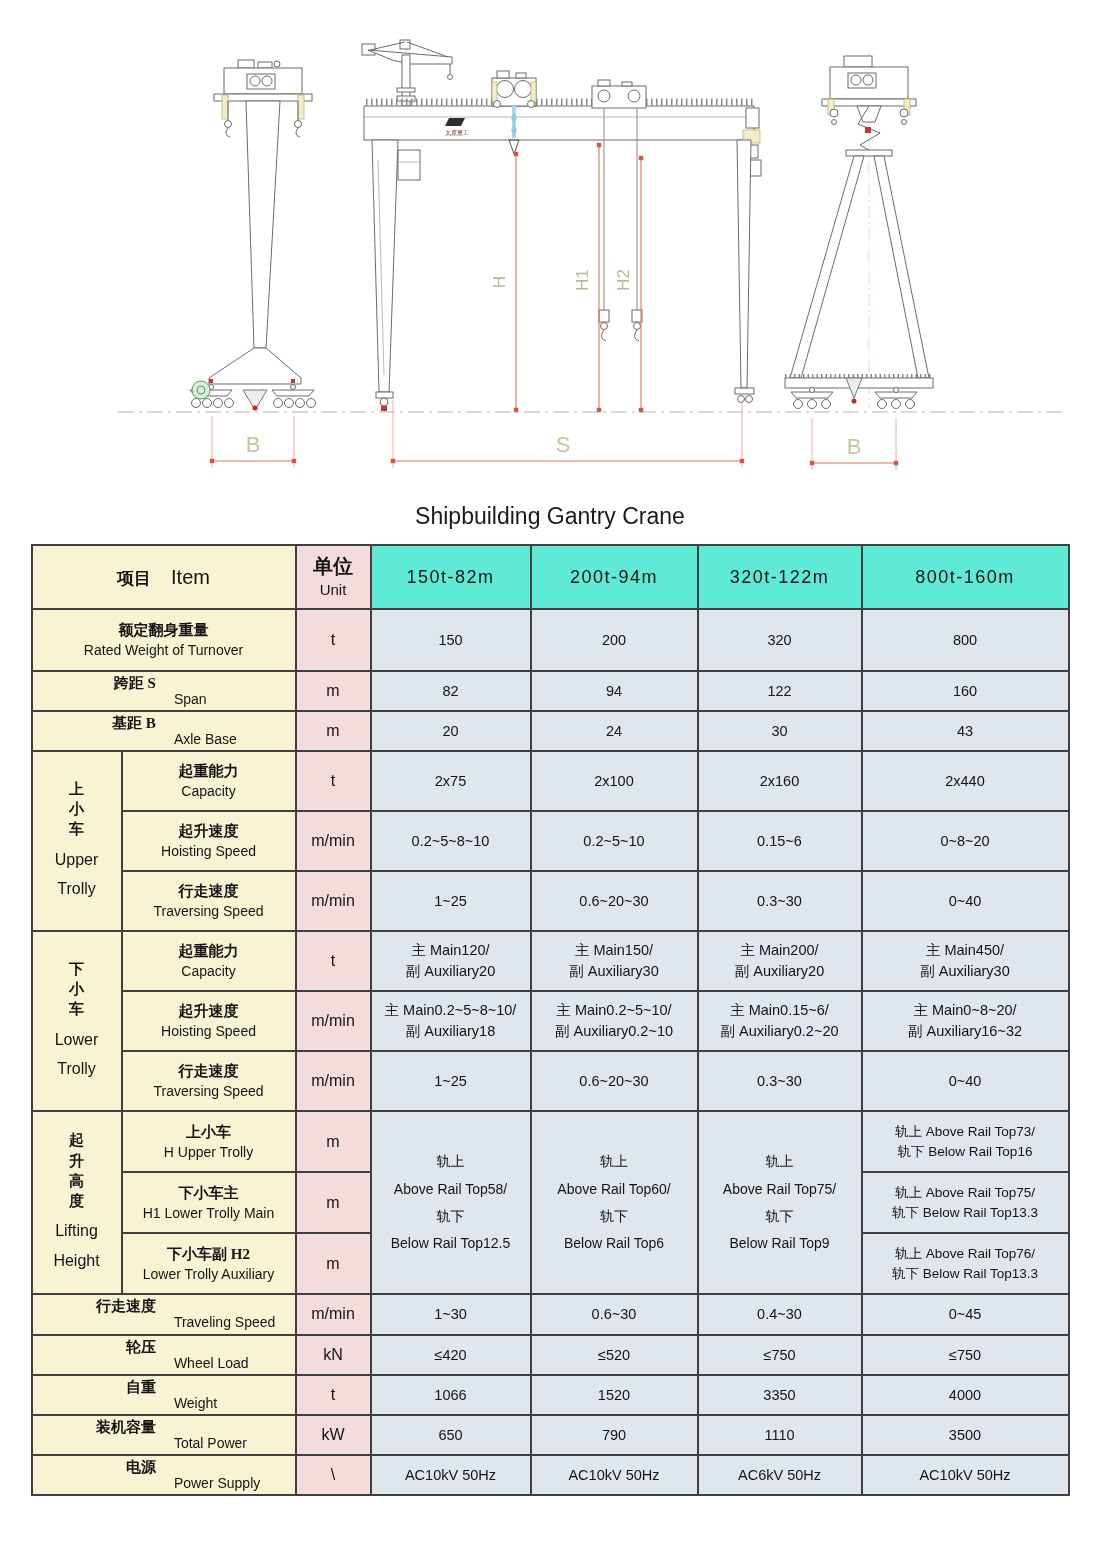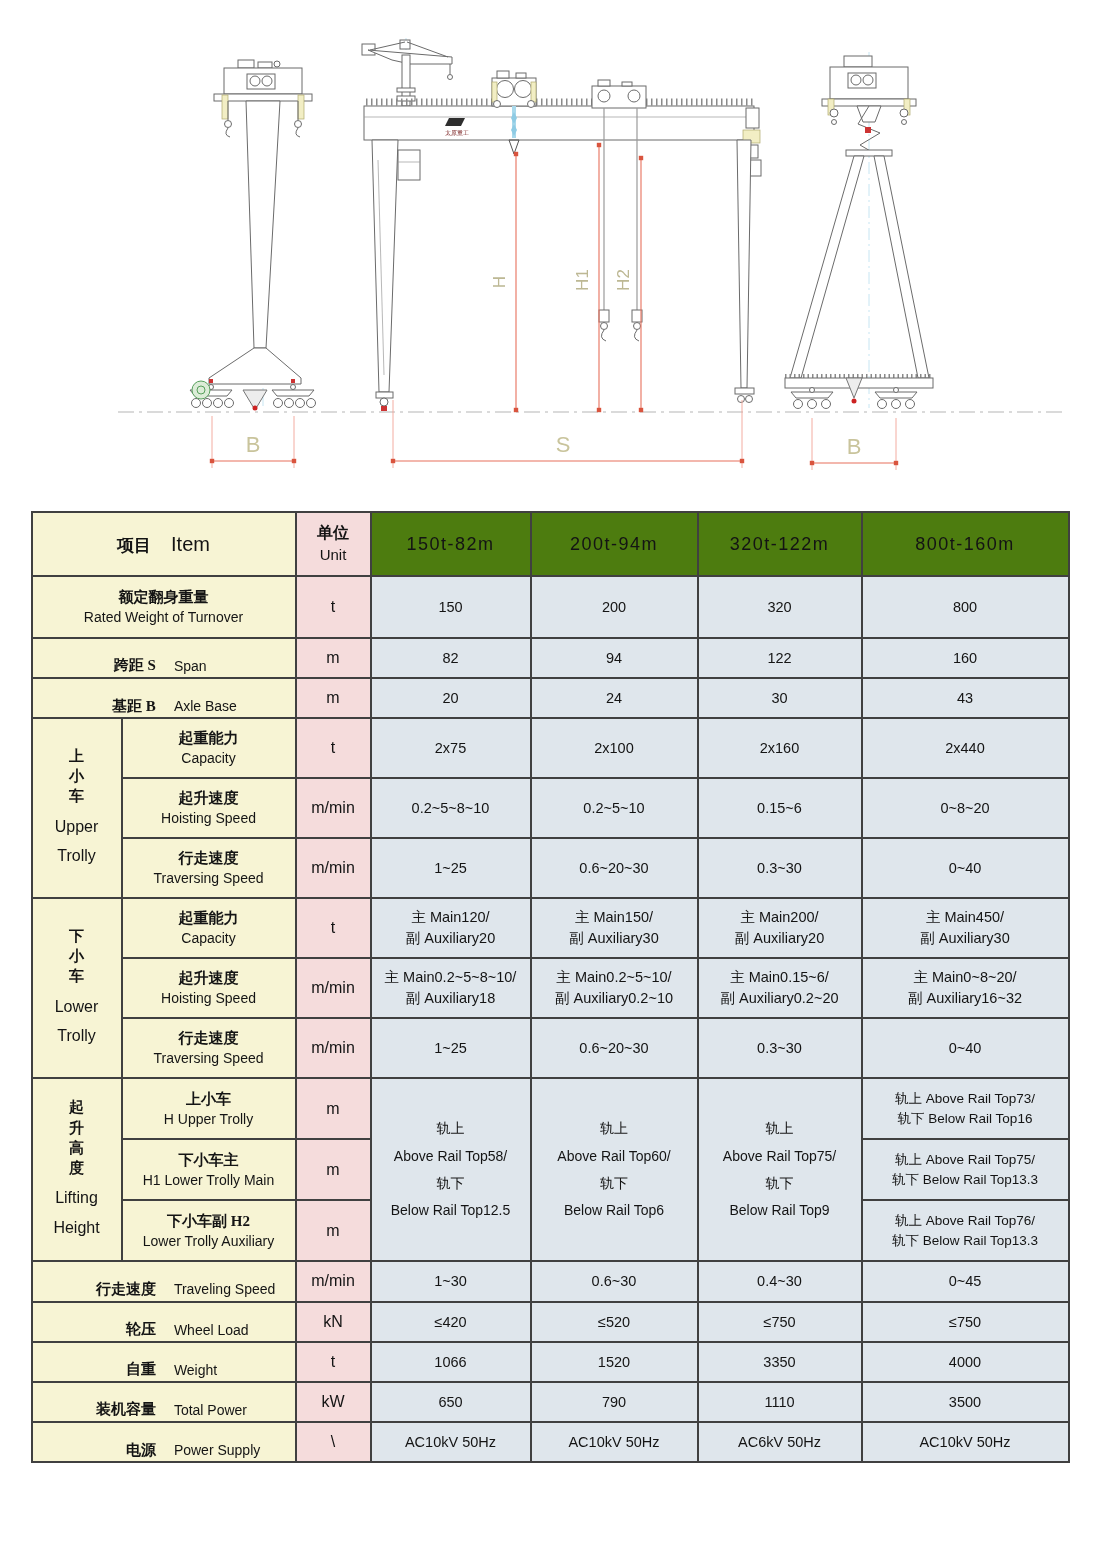--- a/index.html
+++ b/index.html
@@ -21,28 +21,28 @@
   .dim-lab-v{fill:#bdb894;font-size:17px;}
   .brand{fill:#7a2020;font-size:6px;}
   .title-block{text-align:center;margin:6px 0 14px 0;}
   .title-zh{font-size:42px;font-weight:600;letter-spacing:3px;color:#1a1a1a;font-family:"Liberation Serif",serif;}
   .title-en{font-size:23px;color:#1a1a1a;margin-top:2px;}
   table.spec{border-collapse:collapse;width:1037px;margin:0 auto;table-layout:fixed;}
   table.spec td{border:2px solid #404040;text-align:center;vertical-align:middle;padding:2px 4px;}
   .ci{background:#f7f4d4;}
   .cu{background:#f5dcdc;font-size:16px;}
   .cd{background:#dfe6ec;font-size:14.5px;}
-  .model-h{background:#4d7c0f;font-size:18px;letter-spacing:1.5px;}
+  .model-h{background:#5eead4;font-size:18px;letter-spacing:1.5px;}
   .zh{font-size:15px;font-weight:bold;font-family:"Liberation Serif",serif;display:block;line-height:1.25;}
   .en{font-size:14px;display:block;line-height:1.3;margin-top:1px;}
   .hdr-item .zh,.hdr-item .en{display:inline;font-size:17px;}
   .hdr-item .en{font-weight:normal;margin-left:20px;font-size:20px;}
-  .cu .zh{font-size:16px;font-family:Liberation Mono, monospace;}
+  .cu .zh{font-size:20px;}
   .cu .en{font-size:15px;}
-  .split{display:flex;align-items:flex-end;}
+  .split{display:flex;align-items:flex-start;}
   .split .zh{flex:0 0 47%;text-align:right;padding-right:9px;display:block;}
   .split .en{flex:1;text-align:left;padding-left:9px;display:block;margin-top:16px;}
   .vzh{white-space:pre-line;font-size:15px;font-weight:bold;font-family:"Liberation Serif",serif;line-height:1.35;}
   .ven{white-space:pre-line;font-size:16px;line-height:1.85;margin-top:5px;}
   .pre{white-space:pre-line;line-height:1.5;}
   .merged-tall{white-space:pre-line;line-height:1.95;font-size:14px;}
   .two-line{white-space:pre-line;line-height:1.5;font-size:13.5px;}
   tr.r64{height:64px;} tr.r62{height:62px;margin-left:27px;} tr.r32{height:32px;}
   tr.r60{height:60px;} tr.r61{height:61px;} tr.r31{height:31px;}
 </style>
@@ -227,20 +227,21 @@
       <g>
         <line x1="812" y1="418" x2="812" y2="470" class="dl-ext"></line>
         <line x1="896" y1="418" x2="896" y2="470" class="dl-ext"></line>
         <line x1="812" y1="463" x2="896" y2="463" class="dl" marker-start="url(#msq)" marker-end="url(#msq)"></line>
         <text x="854" y="454" text-anchor="middle" class="dim-lab">B</text>
       </g>
     </svg>
   </div>
 
   <div class="title-block">
+    <div class="title-en">Shipbuilding Gantry Crane</div>
   </div>
 
   <table class="spec">
     <colgroup>
       <col style="width:90px">
         <col style="width:174px">
         <col style="width:75px">
       <col style="width:160px">
         <col style="width:167px">
         <col style="width:164px">

